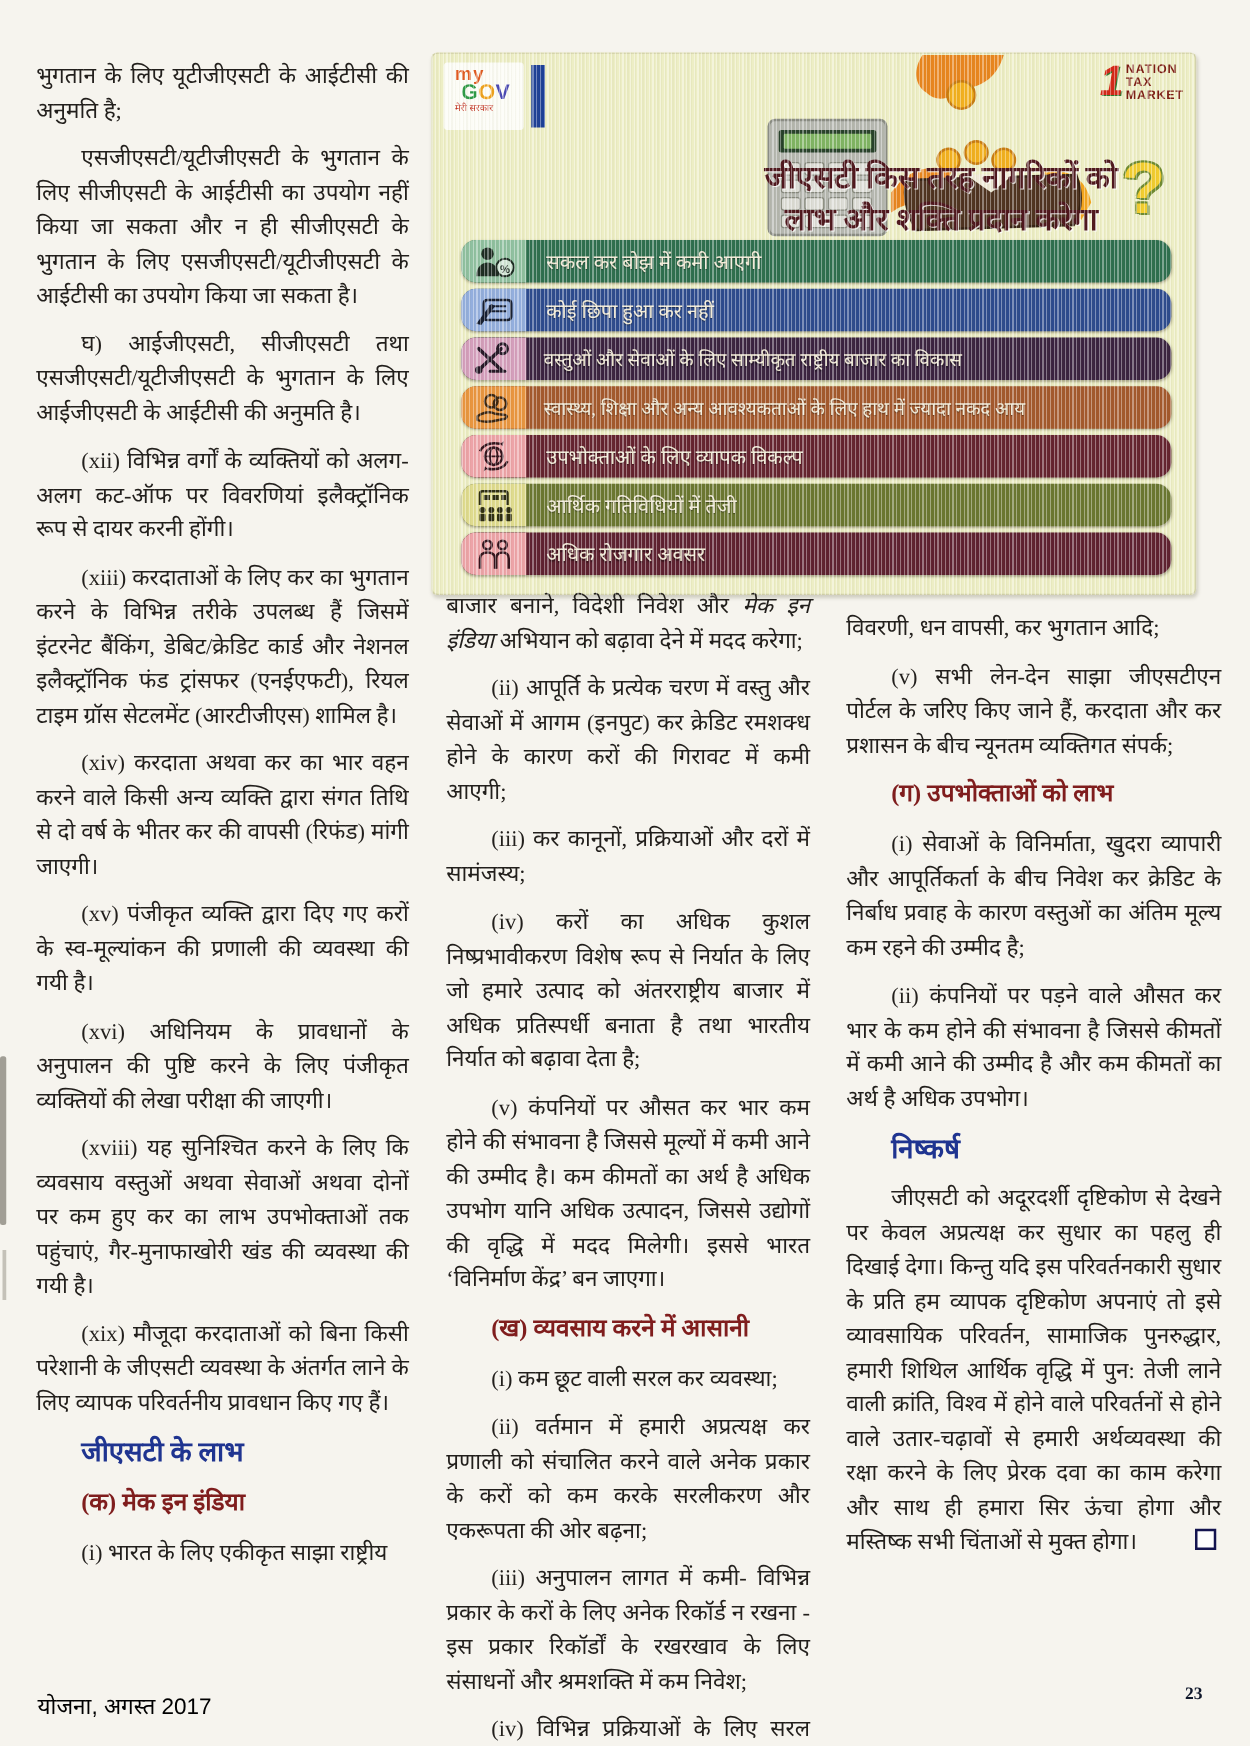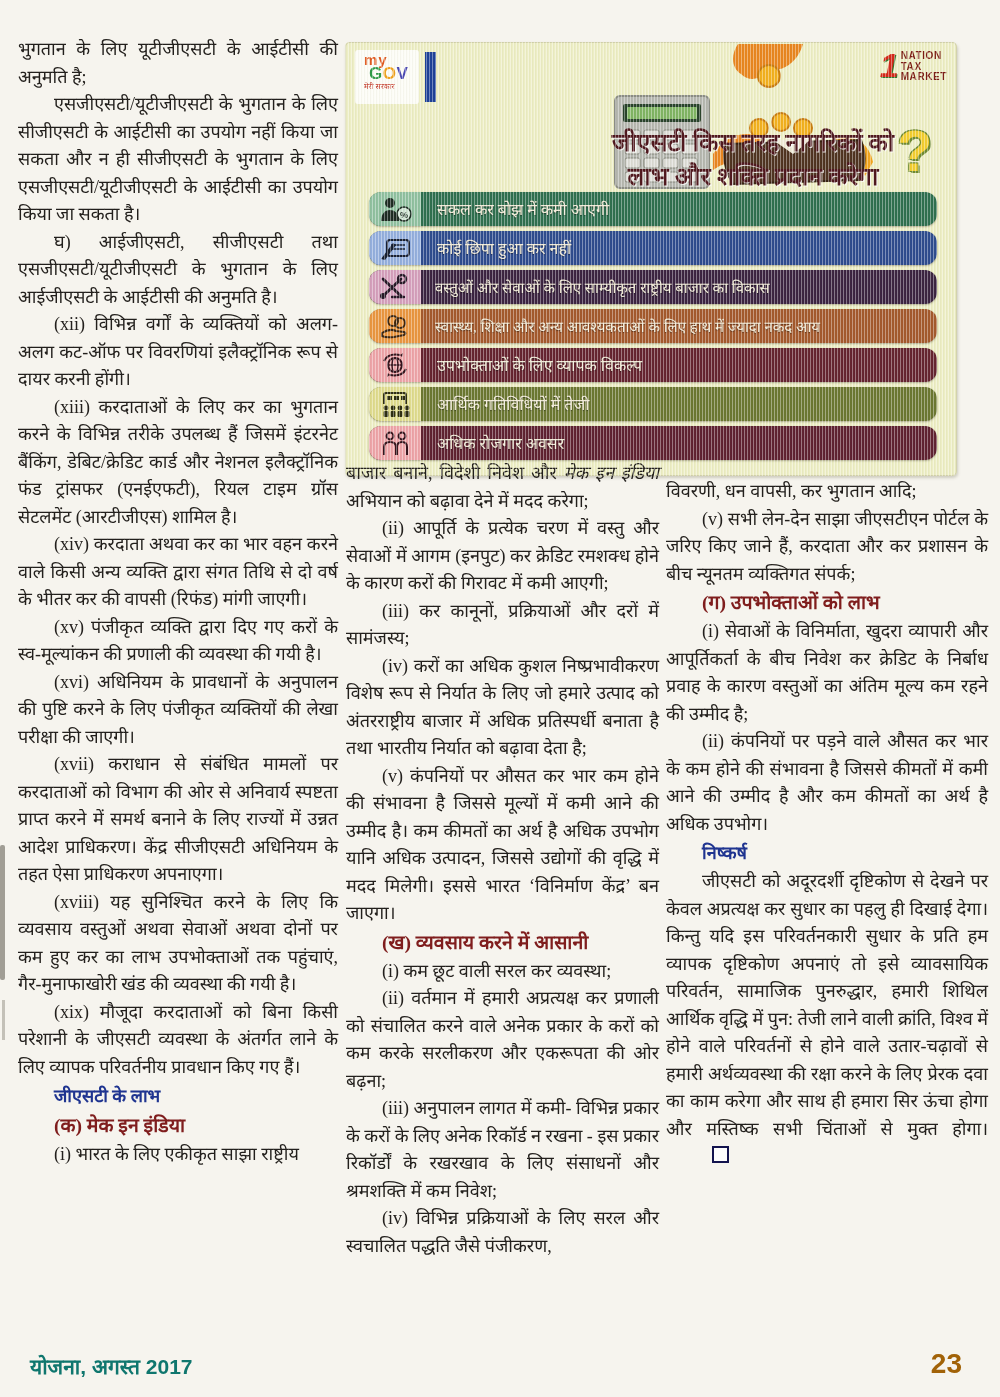--- a/index.html
+++ b/index.html
@@ -5,32 +5,32 @@
   html,body{margin:0;padding:0;}
   body{
     width:1000px;height:1397px;position:relative;
     background:#f6f4ee;
     font-family:"Liberation Serif","DejaVu Serif",serif;
     color:#221f1c;
     overflow:hidden;
   }
   
   .col{position:absolute;text-align:justify;font-size:18px;line-height:27.5px;}
-  .col p{margin:0;text-indent:36px;}
+  .col p{margin:11px;text-indent:36px;}
   .col p.cont{text-indent:0;}
   .col em{font-style:italic;}
-  .heading-blue{color:#1f3490;font-weight:bold;font-size:18px;line-height:30px;margin:1px 0;text-indent:0;}
+  .heading-blue{color:#1f3490;font-weight:bold;font-size:22px;line-height:30px;margin:1px 0;text-indent:0;}
   .subheading{font-weight:bold;font-size:19.5px;line-height:30px;margin:1px 0;text-indent:0;color:#7f1d1d;}
   .col-left{left:18px;top:36px;width:320px;}
   .col-mid{left:346px;top:460px;width:313px;}
   .col-right{left:666px;top:478px;width:322px;}
   .end-square{display:inline-block;width:13px;height:13px;border:2.5px solid #13134e;margin-left:46px;vertical-align:-1px;background:#fdfdfd;}
   
-  .footer-left{position:absolute;left:30px;top:1352px;font-family:"Liberation Sans",sans-serif;font-weight:bold;font-size:21px;color:#0f766e;}
-  .footer-right{position:absolute;right:38px;top:1348px;font-family:Liberation Sans, sans-serif;font-weight:bold;font-size:28px;color:#a16207;}
+  .footer-left{position:absolute;left:30px;top:1352px;font-family:"Liberation Sans",sans-serif;font-weight:normal;font-size:18px;color:#000000;}
+  .footer-right{position:absolute;right:38px;top:1348px;font-family:Liberation Serif, serif;font-weight:bold;font-size:14px;color:#0f172a;}
   
   .scan-edge{position:absolute;left:0;top:845px;width:5px;height:135px;background:#a19e95;border-radius:2px;}
   .scan-edge2{position:absolute;left:2px;top:1000px;width:3px;height:40px;background:#c4c1b8;}
   
   .infographic{
     position:absolute;left:345px;top:42px;width:612px;height:434px;
     background:#edeec5;border-radius:5px;
     box-shadow:0 0 0 1px #d3d2ac inset, 1px 2px 3px rgba(90,90,60,.25);
   }
   .infographic::after{
@@ -77,21 +77,20 @@
 
 <div class="col col-left">
   <p class="cont">भुगतान के लिए यूटीजीएसटी के आईटीसी की अनुमति है;</p>
   <p>एसजीएसटी/यूटीजीएसटी के भुगतान के लिए सीजीएसटी के आईटीसी का उपयोग नहीं किया जा सकता और न ही सीजीएसटी के भुगतान के लिए एसजीएसटी/यूटीजीएसटी के आईटीसी का उपयोग किया जा सकता है।</p>
   <p>घ) आईजीएसटी, सीजीएसटी तथा एसजीएसटी/यूटीजीएसटी के भुगतान के लिए आईजीएसटी के आईटीसी की अनुमति है।</p>
   <p>(xii) विभिन्न वर्गों के व्यक्तियों को अलग-अलग कट-ऑफ पर विवरणियां इलैक्ट्रॉनिक रूप से दायर करनी होंगी।</p>
   <p>(xiii) करदाताओं के लिए कर का भुगतान करने के विभिन्न तरीके उपलब्ध हैं जिसमें इंटरनेट बैंकिंग, डेबिट/क्रेडिट कार्ड और नेशनल इलैक्ट्रॉनिक फंड ट्रांसफर (एनईएफटी), रियल टाइम ग्रॉस सेटलमेंट (आरटीजीएस) शामिल है।</p>
   <p>(xiv) करदाता अथवा कर का भार वहन करने वाले किसी अन्य व्यक्ति द्वारा संगत तिथि से दो वर्ष के भीतर कर की वापसी (रिफंड) मांगी जाएगी।</p>
   <p>(xv) पंजीकृत व्यक्ति द्वारा दिए गए करों के स्व-मूल्यांकन की प्रणाली की व्यवस्था की गयी है।</p>
   <p>(xvi) अधिनियम के प्रावधानों के अनुपालन की पुष्टि करने के लिए पंजीकृत व्यक्तियों की लेखा परीक्षा की जाएगी।</p>
-  <p>(xvii) कराधान से संबंधित मामलों पर करदाताओं को विभाग की ओर से अनिवार्य स्पष्टता प्राप्त करने में समर्थ बनाने के लिए राज्यों में उन्नत आदेश प्राधिकरण। केंद्र सीजीएसटी अधिनियम के तहत ऐसा प्राधिकरण अपनाएगा।</p>
   <p>(xviii) यह सुनिश्चित करने के लिए कि व्यवसाय वस्तुओं अथवा सेवाओं अथवा दोनों पर कम हुए कर का लाभ उपभोक्ताओं तक पहुंचाएं, गैर-मुनाफाखोरी खंड की व्यवस्था की गयी है।</p>
   <p>(xix) मौजूदा करदाताओं को बिना किसी परेशानी के जीएसटी व्यवस्था  के अंतर्गत लाने के लिए व्यापक परिवर्तनीय प्रावधान किए गए हैं।</p>
   <p class="heading-blue">जीएसटी के लाभ</p>
   <p class="subheading">(क) मेक इन इंडिया</p>
   <p>(i) भारत के लिए एकीकृत साझा राष्ट्रीय</p>
 </div>
 
 <div class="infographic">
 
   <div class="mygov-box">

